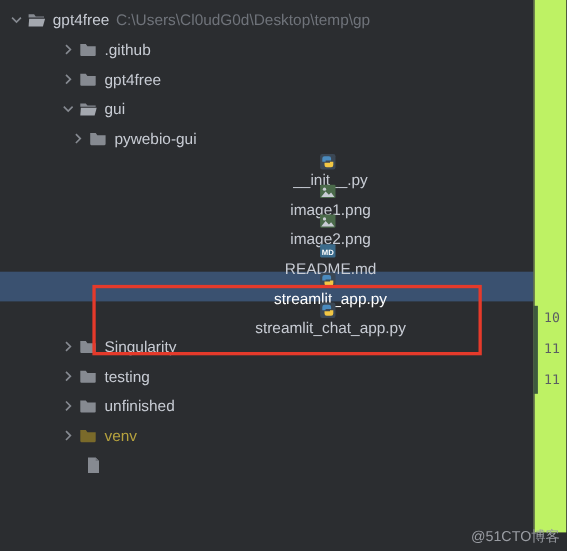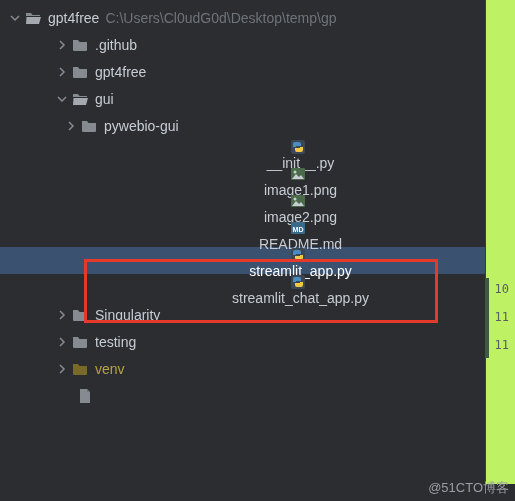--- a/index.html
+++ b/index.html
@@ -277,20 +277,33 @@
         </svg>
       </span>
     <span class="ic">
         <svg width="16" height="16" viewBox="0 0 16 16">
           <use href="#i-folder"></use>
         </svg>
       </span>
     <span class="label">testing</span>
   </div>
 
+  <div class="row ind1">
+    <span class="arrow">
+        <svg width="10" height="10" viewBox="0 0 10 10">
+          <path d="M3 1 l4 4 l-4 4" stroke="#868a91" stroke-width="1.5" fill="none"></path>
+        </svg>
+      </span>
+    <span class="ic">
+        <svg width="16" height="16" viewBox="0 0 16 16">
+          <use href="#i-folder"></use>
+        </svg>
+      </span>
+    <span class="label">unfinished</span>
+  </div>
 
   <div class="row ind1">
     <span class="arrow">
         <svg width="10" height="10" viewBox="0 0 10 10">
           <path d="M3 1 l4 4 l-4 4" stroke="#868a91" stroke-width="1.5" fill="none"></path>
         </svg>
       </span>
     <span class="ic">
         <svg width="16" height="16" viewBox="0 0 16 16">
           <use href="#i-folder-excl"></use>

